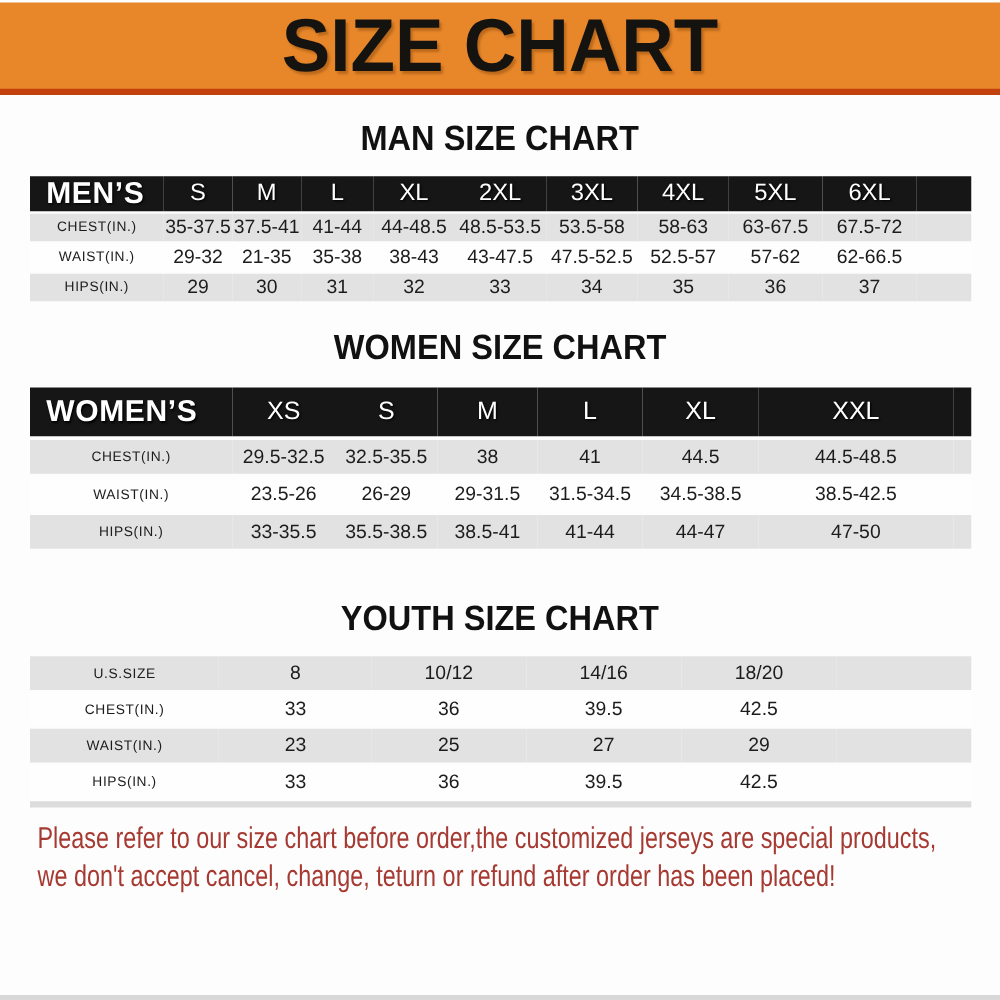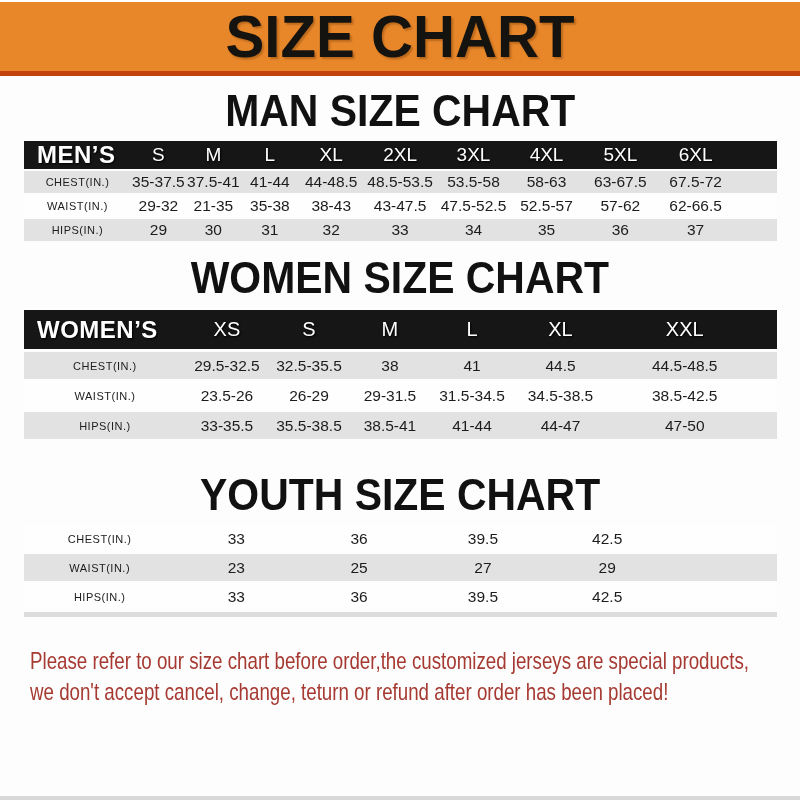--- a/index.html
+++ b/index.html
@@ -23,21 +23,21 @@
     font-size: 60px; font-weight: bold; color: #151310;
     letter-spacing: 0px; line-height: 1;
     transform: scaleX(0.97); transform-origin: center;
     text-shadow: 2px 2px 2px rgba(100, 50, 0, 0.35);
     white-space: nowrap;
   }
 
   
   .section-heading {
     text-align: center; font-weight: bold; color: #111;
-    font-size: 44px; line-height: 32px;
+    font-size: 28px; line-height: 32px;
     white-space: nowrap;
   }
   .heading-men   { margin-top: 19px; }
   .heading-women { margin-top: 19px; }
   .heading-youth { margin-top: 37px; }
   .section-heading span { display: inline-block; transform: scaleX(0.93); }
 
   
   table.size-table {
     table-layout: fixed;
@@ -83,21 +83,21 @@
   .t-youth { margin-top: 12px; border-spacing: 0 2px; }
   .t-youth tr.bar td  { height: 44px; }
   .t-youth tr.gray td, .t-youth tr.white td { height: 27px; }
 
   .table-shadow {
     width: 753px; height: 5px; margin-left: 24px;
     background: #DCDCDC;
   }
 
   
-  .footer-note { margin-top: 28px; padding-left: 30px; }
+  .footer-note { margin-top: 9px; padding-left: 30px; }
   .footer-line {
     font-size: 24px; line-height: 31px;
     color: #A63A32;
     white-space: nowrap;
     transform: scaleX(0.78); transform-origin: 0 50%;
   }
 
   .bottom-strip {
     position: absolute; left: 0; bottom: 0;
     width: 800px; height: 6px; background: #D8D8D8;
@@ -252,20 +252,28 @@
   <table class="size-table t-youth">
     <colgroup>
       <col style="width:20.1%">
         <col style="width:16.2%">
         <col style="width:16.4%">
       <col style="width:16.5%">
         <col style="width:16.5%">
         <col style="width:14.3%">
     </colgroup>
     <tbody>
+    <tr class="gray">
+      <td class="row-label">U.S.SIZE</td>
+      <td class="row-value">8</td>
+      <td class="row-value">10/12</td>
+      <td class="row-value">14/16</td>
+      <td class="row-value">18/20</td>
+      <td></td>
+    </tr>
     <tr class="white">
       <td class="row-label">CHEST(IN.)</td>
       <td class="row-value">33</td>
       <td class="row-value">36</td>
       <td class="row-value">39.5</td>
       <td class="row-value">42.5</td>
       <td></td>
     </tr>
     <tr class="gray">
       <td class="row-label">WAIST(IN.)</td>

